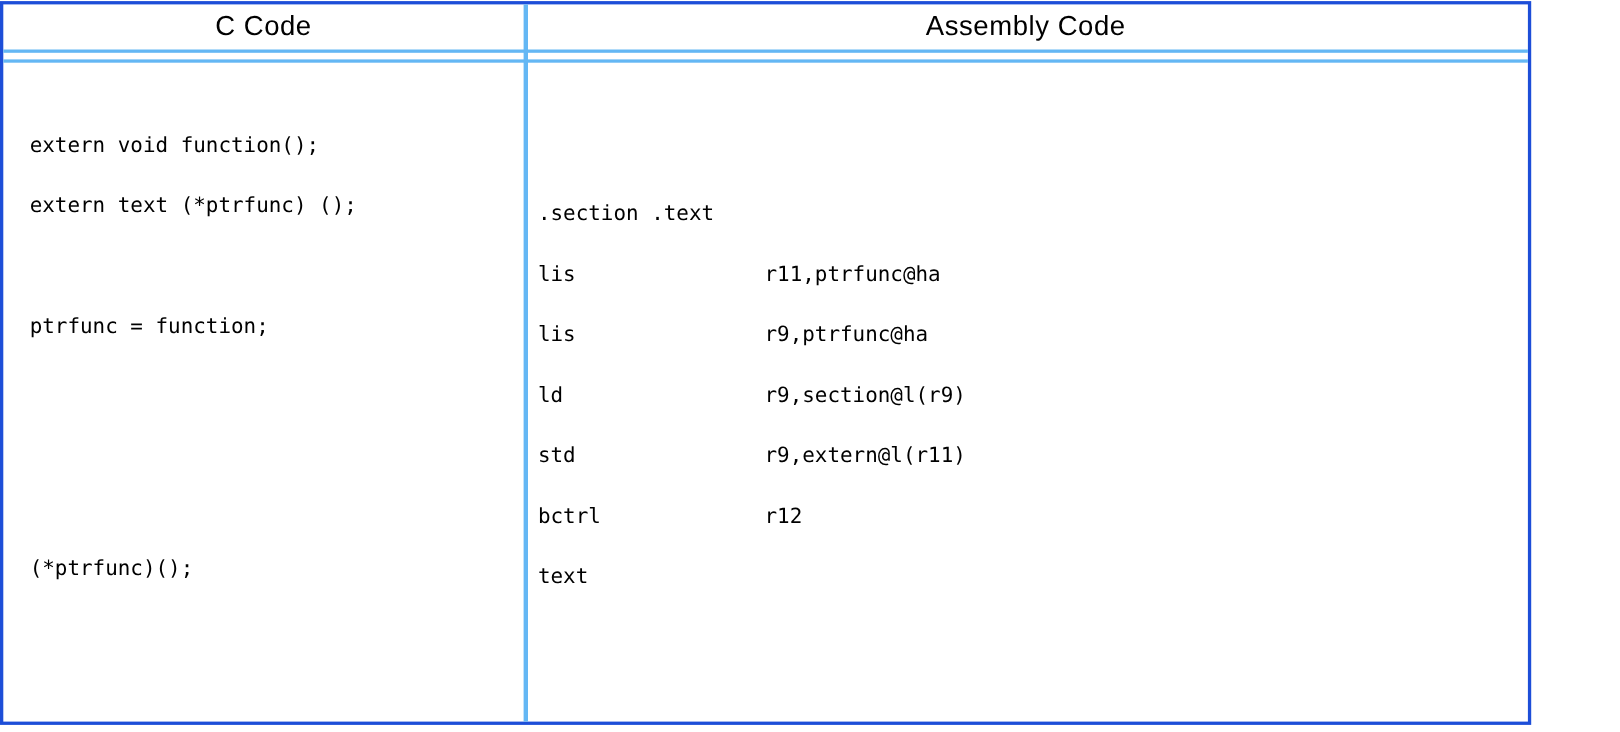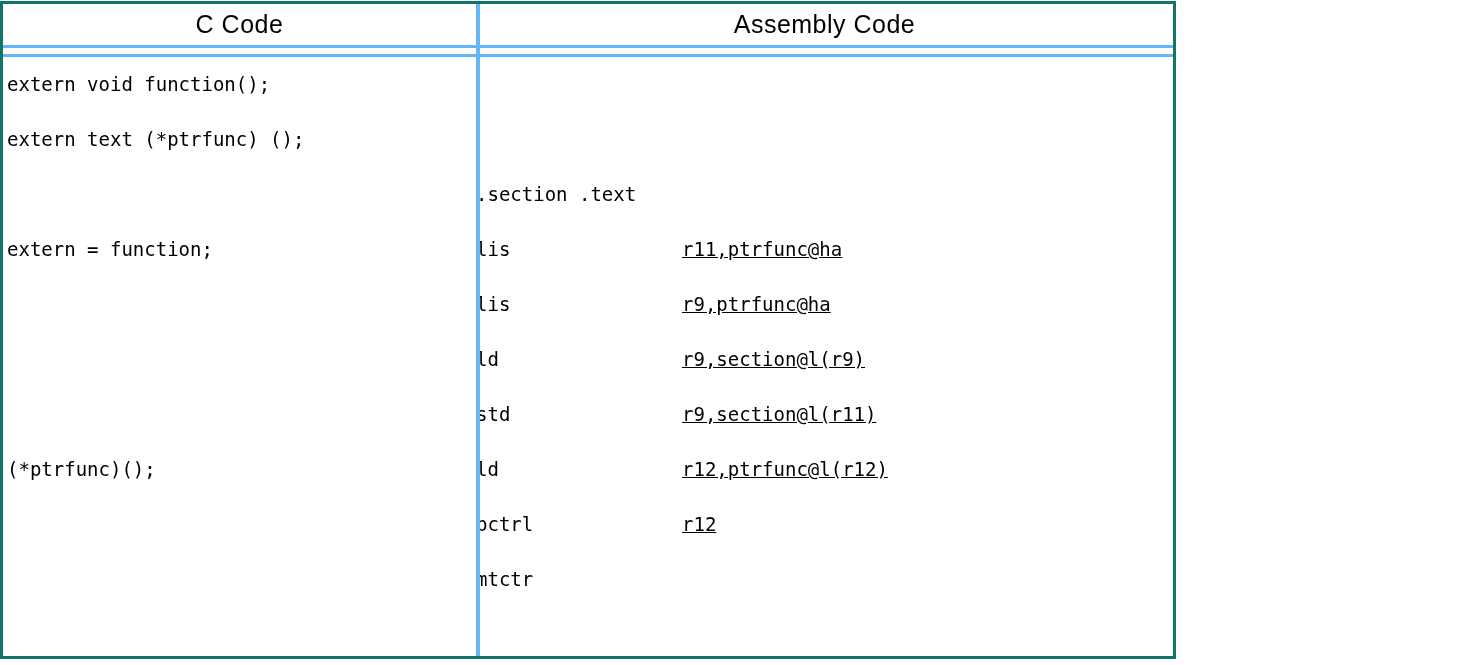--- a/index.html
+++ b/index.html
@@ -11,24 +11,24 @@
     width: 1473px;
     height: 665px;
     position: relative;
     font-family: "Liberation Sans", sans-serif;
     color: #000000;
   }
   .codetable {
     position: absolute;
     left: 0;
     top: 1px;
-    width: 1176px;
+    width: 1392px;
     height: 658px;
     box-sizing: border-box;
-    border: 3px solid #0f766e;
+    border: 3px solid #1d4ed8;
     background: #ffffff;
   }
   .vdiv {
     position: absolute;
     left: 473px;
     top: 0;
     width: 4px;
     height: 652px;
     background: #64b7f4;
   }
@@ -54,22 +54,22 @@
     display: flex;
     height: 599px;
     overflow: hidden;
   }
   .col {
     font-family: "DejaVu Sans Mono", "Liberation Mono", monospace;
     font-size: 19px;
     box-sizing: border-box;
     overflow: hidden;
   }
-  .col.c { width: 473px; padding-left: 4px; }
-  .col.a { flex: 1; padding-left: 0; text-decoration: underline; }
+  .col.c { width: 473px; padding-left: 24px; margin-top: 48px; }
+  .col.a { flex: 1; padding-left: 13px; }
   .code-line {
     height: 55px;
     line-height: 55px;
     white-space: pre;
   }
   .mn {
     display: inline-block;
     min-width: 206px;
     white-space: pre;
   }
@@ -86,36 +86,35 @@
     <div class="hcell a">Assembly Code</div>
   </div>
 
   <div class="gap-row"></div>
 
   <div class="body-row">
     <div class="col c">
       <div class="code-line">extern void function();</div>
       <div class="code-line">extern text (*ptrfunc) ();</div>
       <div class="code-line"></div>
-      <div class="code-line">extern = function;</div>
+      <div class="code-line">ptrfunc = function;</div>
       <div class="code-line"></div>
       <div class="code-line"></div>
       <div class="code-line"></div>
       <div class="code-line">(*ptrfunc)();</div>
       <div class="code-line"></div>
       <div class="code-line"></div>
       <div class="code-line"></div>
     </div>
 
     <div class="col a">
       <div class="code-line"><span class="mn"></span><span class="op"></span></div>
       <div class="code-line"><span class="mn"></span><span class="op"></span></div>
       <div class="code-line"><span class="mn">.section .text</span><span class="op"></span></div>
       <div class="code-line"><span class="mn">lis</span><span class="op">r11,ptrfunc@ha</span></div>
       <div class="code-line"><span class="mn">lis</span><span class="op">r9,ptrfunc@ha</span></div>
       <div class="code-line"><span class="mn">ld</span><span class="op">r9,section@l(r9)</span></div>
-      <div class="code-line"><span class="mn">std</span><span class="op">r9,section@l(r11)</span></div>
-      <div class="code-line"><span class="mn">ld</span><span class="op">r12,ptrfunc@l(r12)</span></div>
+      <div class="code-line"><span class="mn">std</span><span class="op">r9,extern@l(r11)</span></div>
       <div class="code-line"><span class="mn">bctrl</span><span class="op">r12</span></div>
-      <div class="code-line"><span class="mn">mtctr</span><span class="op"></span></div>
+      <div class="code-line"><span class="mn">text</span><span class="op"></span></div>
     </div>
   </div>
 </div>
 
 </body></html>

